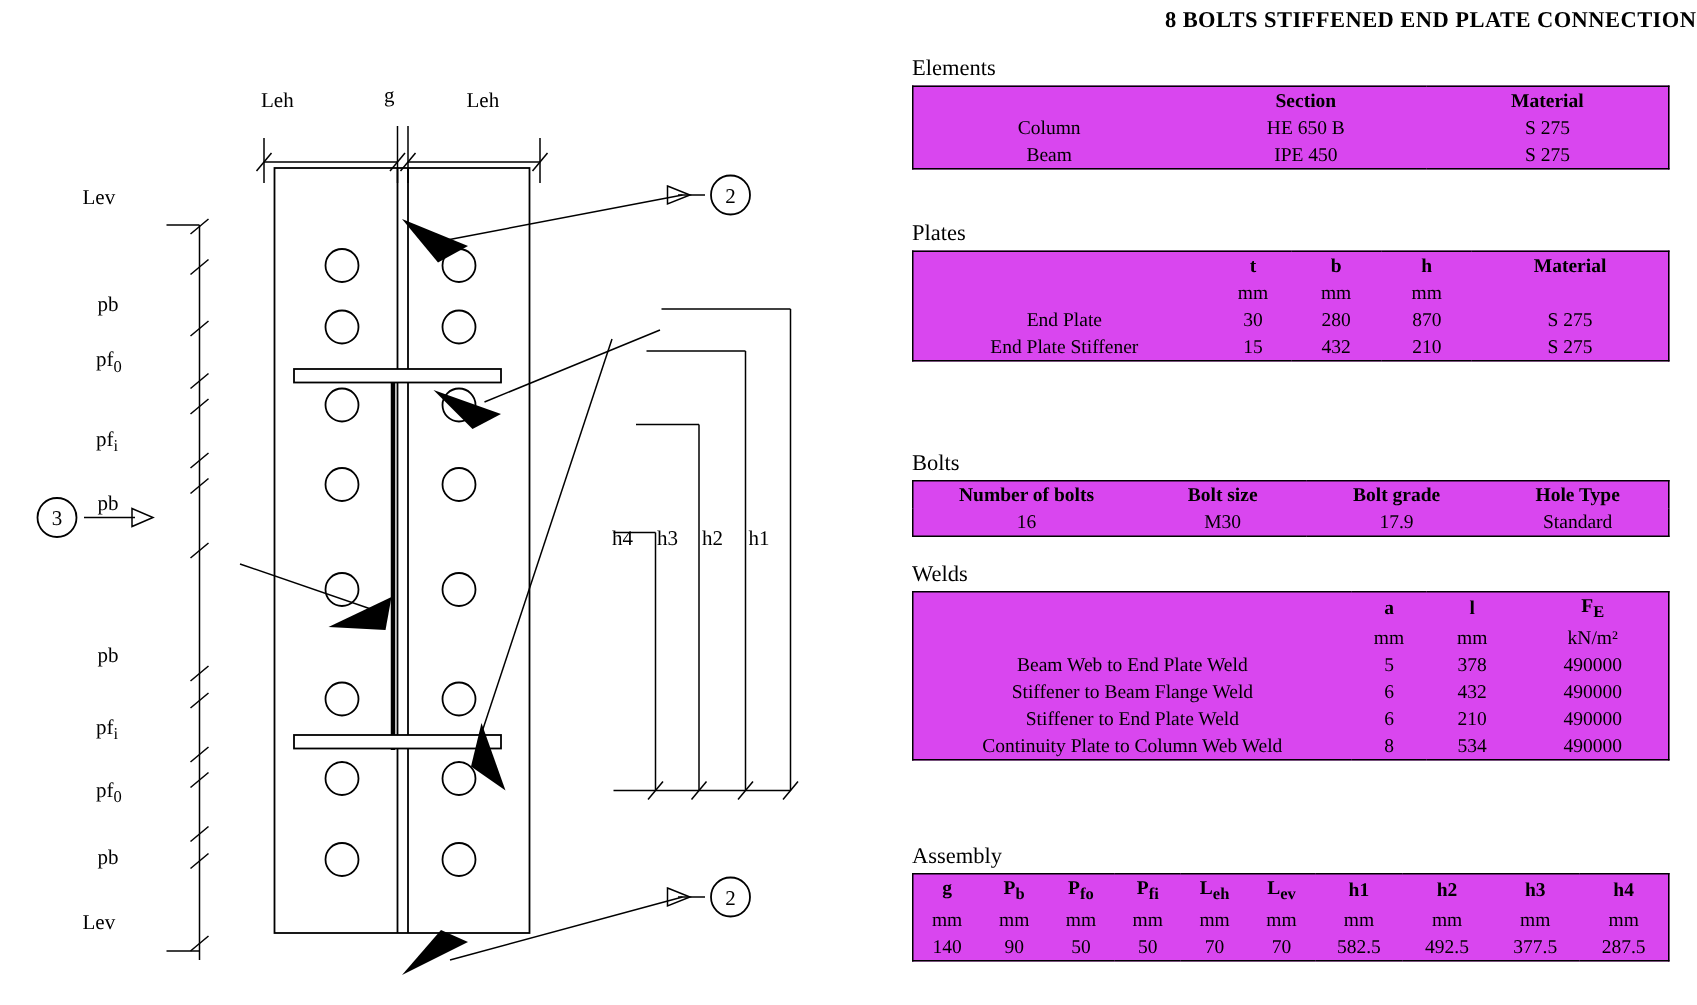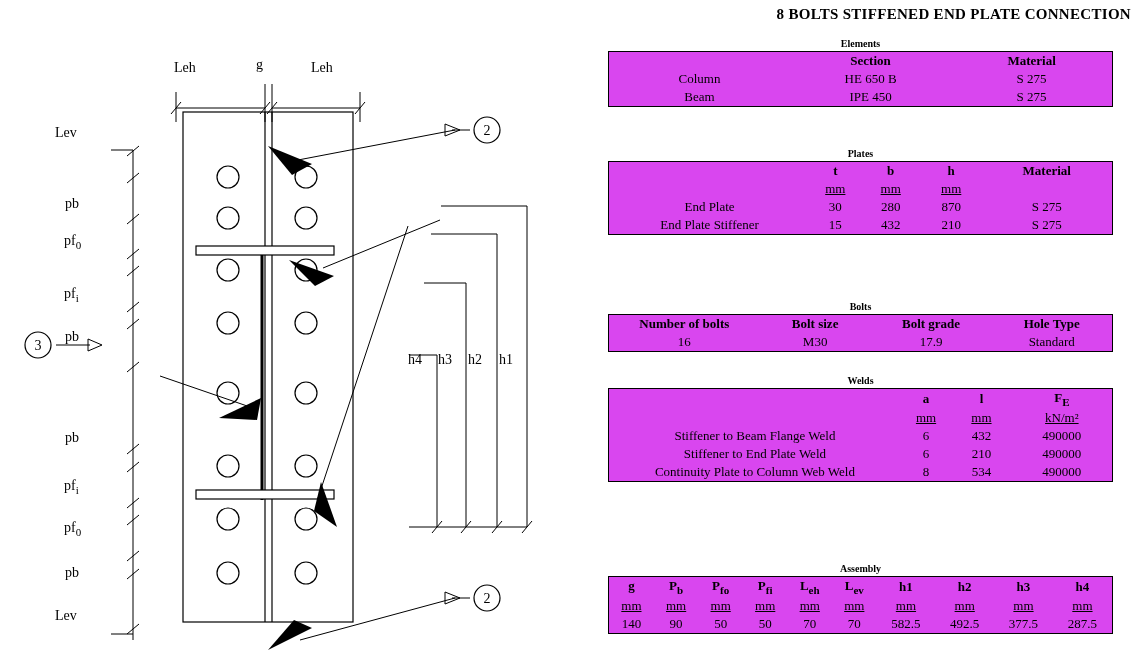--- a/index.html
+++ b/index.html
@@ -43,44 +43,44 @@
     top: 38px;
     width: 531px;
     height: 632px;
   }
   .tbl-block {
     position: absolute;
     left: 8px;
     width: 505px;
   }
   .tbl-caption {
-    text-align: center;
-    font-weight: bold;
-    font-size: 10px;
+    text-align: left;
+    font-weight: normal;
+    font-size: 15px;
     margin-bottom: 2px;
   }
   table.data {
     border: 1px solid #000;
     border-collapse: collapse;
     width: 100%;
     font-size: 13px;
     background: #d946ef;
   }
   table.data td, table.data th {
     border: none;
     padding: 1px 4px;
     text-align: center;
     font-weight: normal;
     white-space: nowrap;
   }
   table.data th {
     font-weight: bold;
   }
   .sub { font-size: 11px; vertical-align: sub; }
-  .units { font-weight: bold; text-decoration: underline; }
+  .units { font-weight: bold; }
 </style>
 </head>
 <body>
 
 <div id="page-title">8 BOLTS STIFFENED END PLATE CONNECTION</div>
 
 <div id="drawing">
 <svg width="600" height="640" viewBox="0 0 600 640" xmlns="http://www.w3.org/2000/svg">
   <g stroke="#000" fill="none" stroke-width="1.2">
 
@@ -322,20 +322,26 @@
         <th style="width:12%">l</th>
         <th style="width:20%"><span>F</span><sub class="sub">E</sub></th>
       </tr>
       <tr>
         <td class="units"></td>
         <td class="units">mm</td>
         <td class="units">mm</td>
         <td class="units">kN/m²</td>
       </tr>
       <tr>
+        <td>Beam Web to End Plate Weld</td>
+        <td>5</td>
+        <td>378</td>
+        <td>490000</td>
+      </tr>
+      <tr>
         <td>Stiffener to Beam Flange Weld</td>
         <td>6</td>
         <td>432</td>
         <td>490000</td>
       </tr>
       <tr>
         <td>Stiffener to End Plate Weld</td>
         <td>6</td>
         <td>210</td>
         <td>490000</td>

